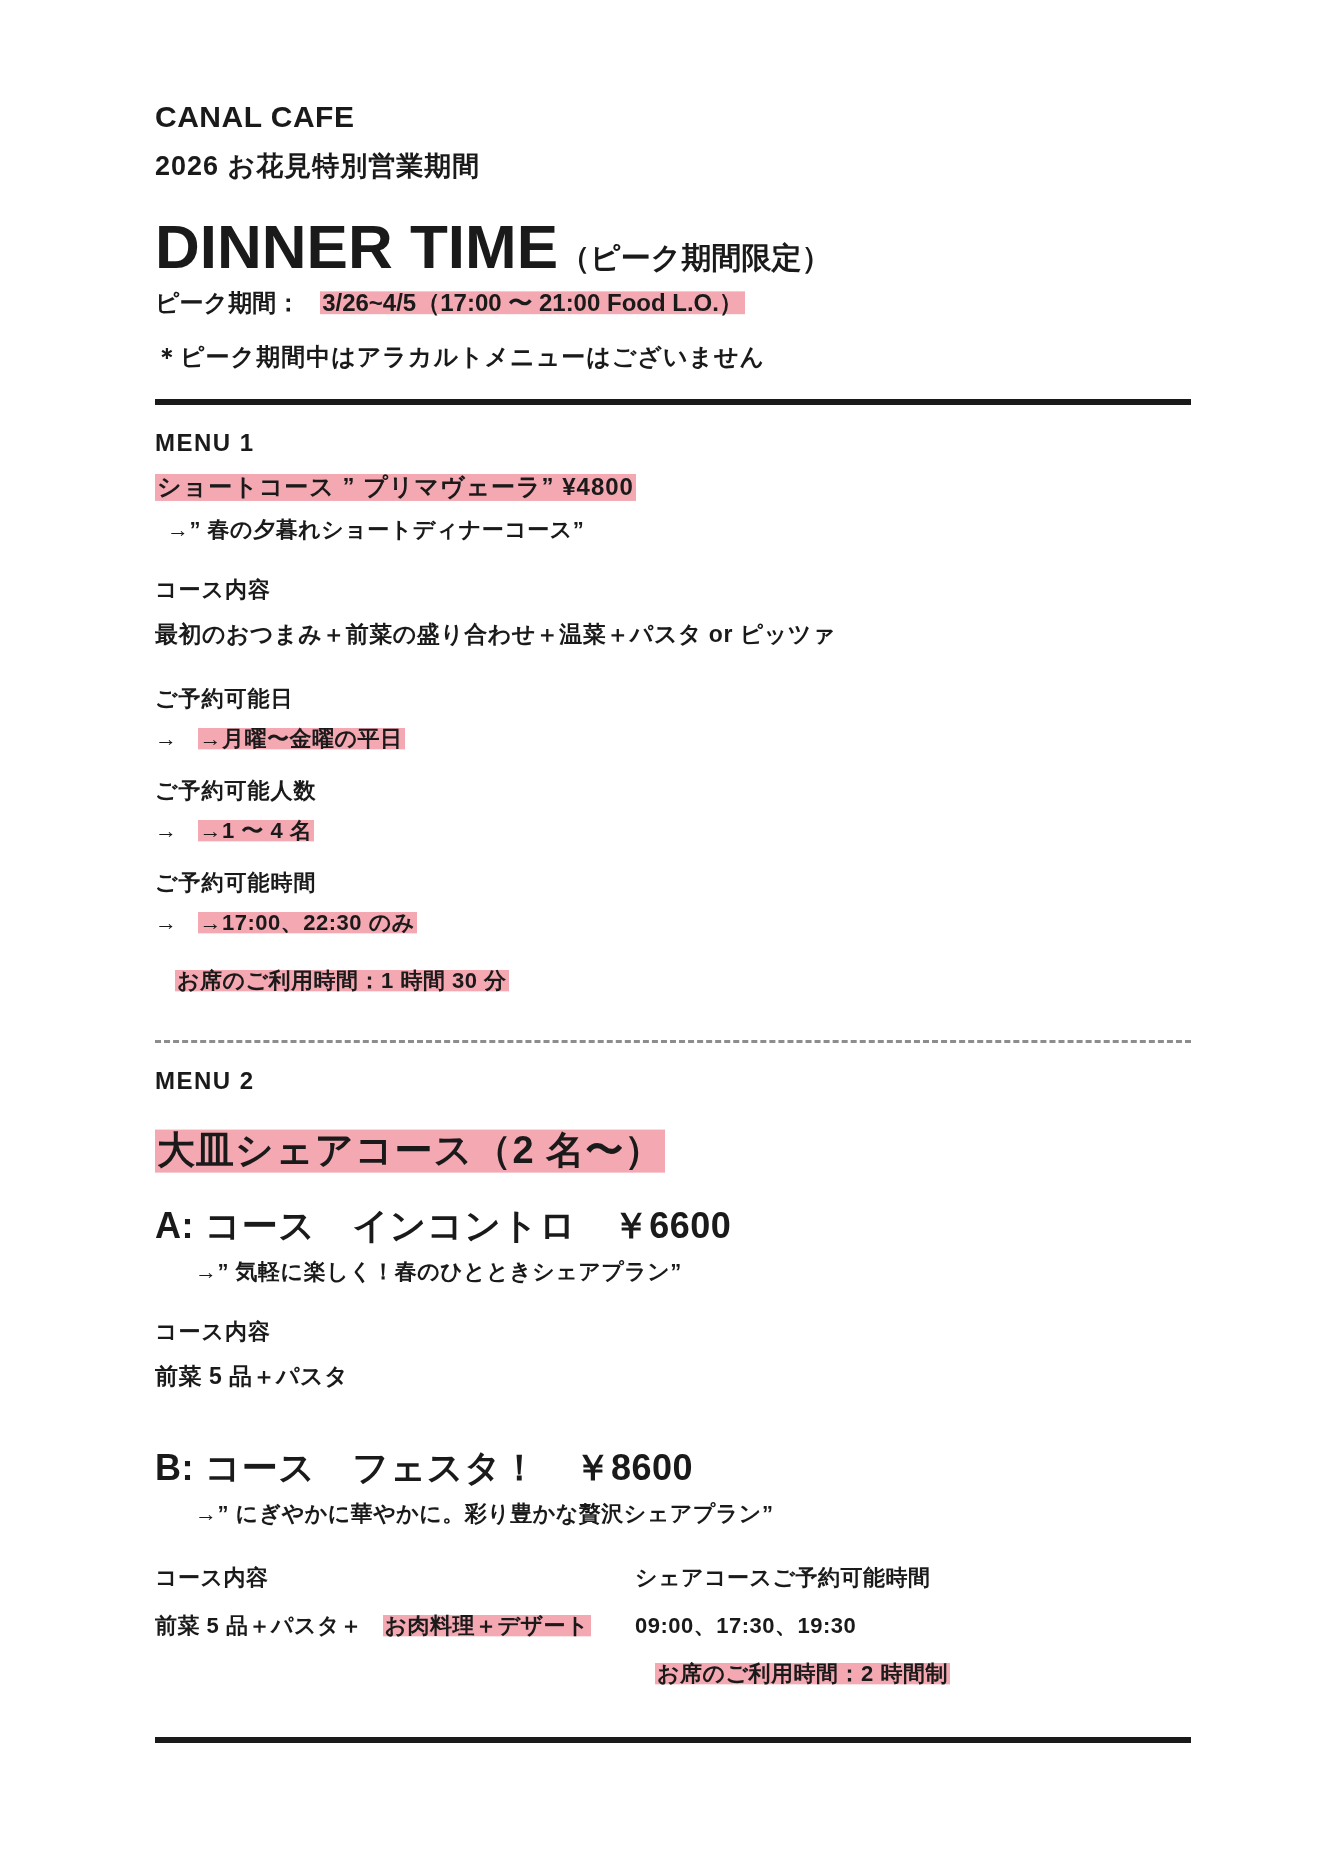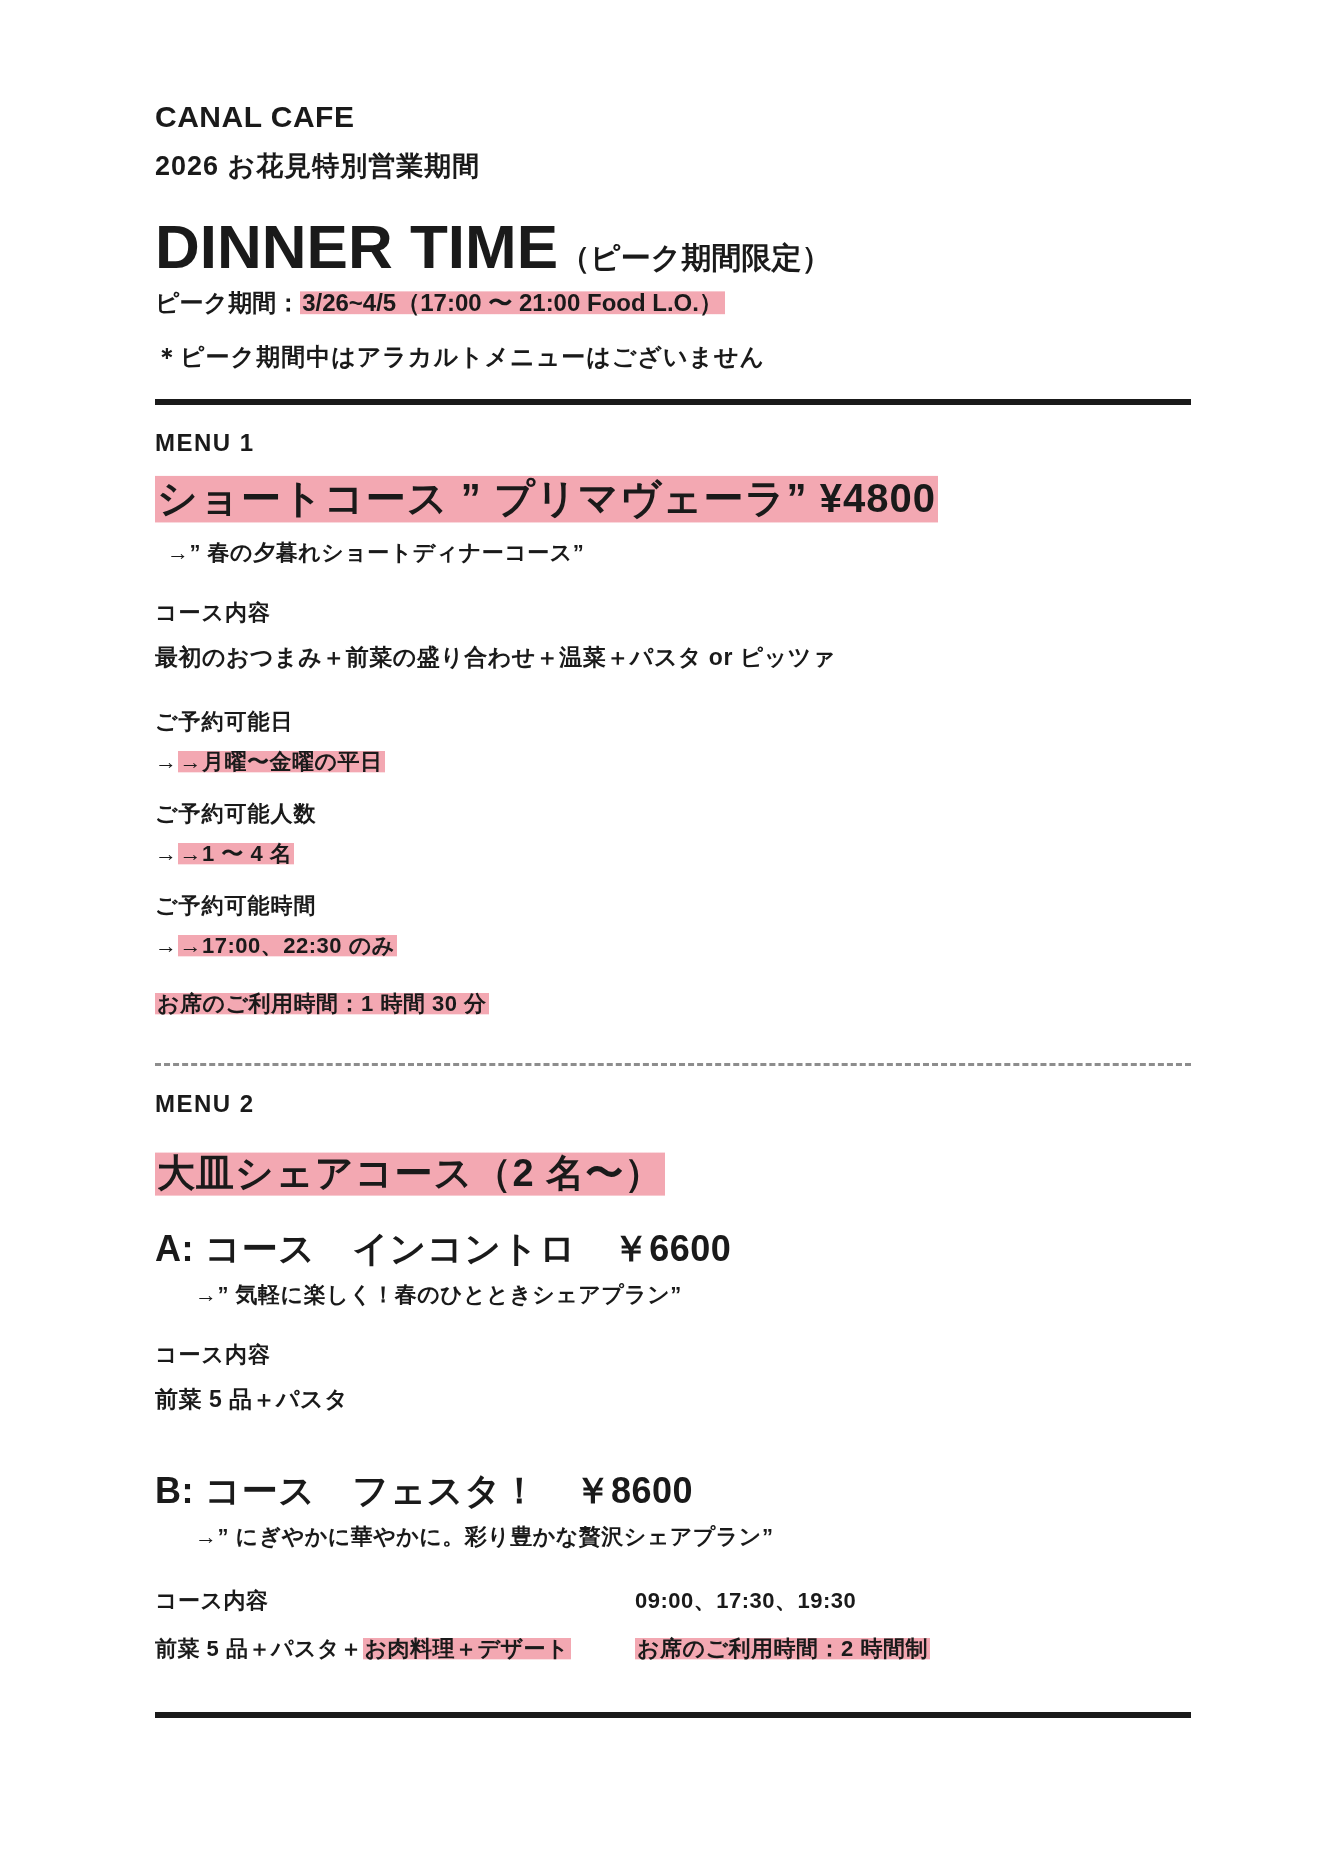--- a/index.html
+++ b/index.html
@@ -22,20 +22,21 @@
     height: 1855px;
     box-sizing: border-box;
     padding: 100px 150px 0 155px;
   }
 
   
   .hl {
     background: linear-gradient(to bottom, rgba(242,168,178,0) 8%, #f3a8b2 10%, #f3a8b2 92%, rgba(242,168,178,0) 95%);
     padding: 0 2px;
     box-decoration-break: clone;
+    margin-left: 20px;
     -webkit-box-decoration-break: clone;
   }
 
   
   .brand {
     font-size: 30px;
     font-weight: 700;
     letter-spacing: 0.5px;
     margin: 0 0 14px 0;
   }
@@ -93,21 +94,21 @@
   }
 
   
   .menu-label {
     font-size: 24px;
     font-weight: 700;
     letter-spacing: 1.5px;
     margin: 24px 0 14px 0;
   }
   .course-title {
-    font-size: 40px;
+    font-size: 24px;
     font-weight: 700;
     letter-spacing: 1px;
     margin: 0 0 12px 0;
     display: inline-block;
   }
   .course-tagline {
     font-size: 22px;
     font-weight: 700;
     margin: 0 0 0 12px;
     letter-spacing: 0.5px;
@@ -259,20 +260,21 @@
     <p class="plan-tagline">→” にぎやかに華やかに。彩り豊かな贅沢シェアプラン”</p>
 
     <div class="bottom-cols">
       <div class="bc-left">
         <p class="bc-line">コース内容</p>
         <p class="bc-line">
           <span>前菜 5 品＋パスタ＋</span><span class="hl">お肉料理＋デザート</span>
         </p>
       </div>
       <div class="bc-right">
+        <p class="bc-line">シェアコースご予約可能時間</p>
         <p class="bc-line">09:00、17:30、19:30</p>
         <p class="bc-line">
           <span class="hl">お席のご利用時間：2 時間制</span>
         </p>
       </div>
     </div>
   </div>
 
   <hr class="rule-thick-bottom">
 

